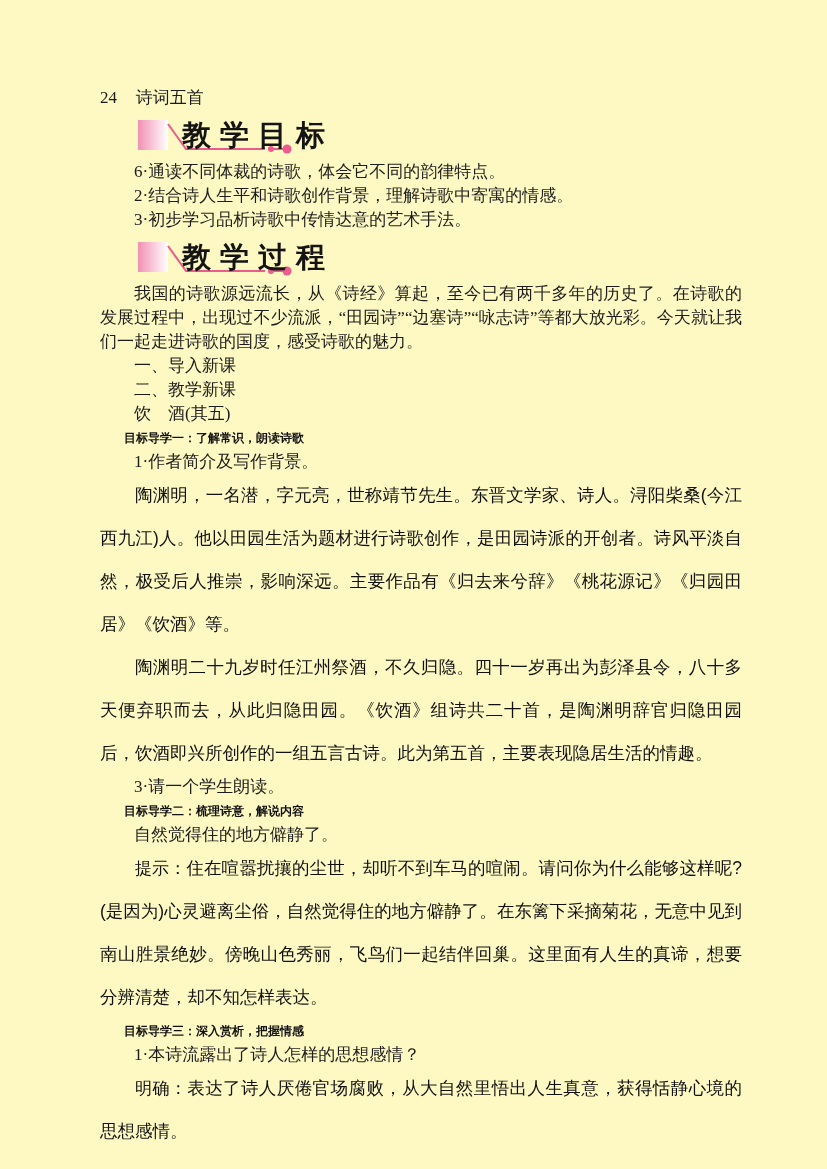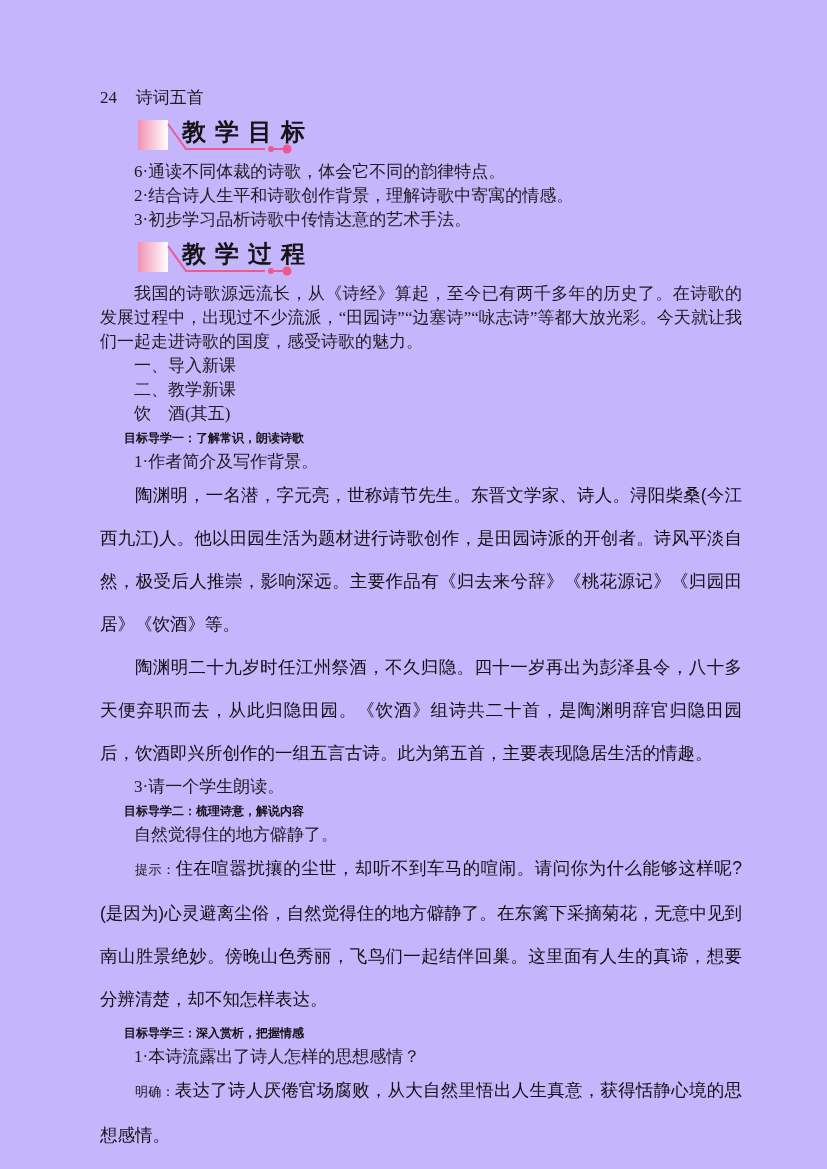--- a/index.html
+++ b/index.html
@@ -1,19 +1,19 @@
 <!DOCTYPE html>
 <html><head>
 <meta charset="utf-8">
 <style>
   html,body{margin:0;padding:0;background:#ffffff;}
   .page{
     position:relative;
     width:827px;height:1169px;
-    background:#c4b5fd;
+    background:#fef9c3;
     box-sizing:border-box;
     padding:86px 85px 0 100px;
     font-family:"Liberation Serif","DejaVu Serif",serif;
     font-size:17px;
     color:#1c1c1c;
     overflow:hidden;
   }
   p{margin:0;}
   .t{line-height:24px;}
   .indent{text-indent:2em;}
@@ -27,39 +27,39 @@
   }
   .goal-heading{
     font-family:"Liberation Sans","DejaVu Sans",sans-serif;
     font-weight:bold;
     line-height:24px;
     text-indent:2em;
     font-size:12px;
     color:#111;
   }
   .serif-label{
-    font-family:Liberation Mono, monospace;
-    font-size:13px;
+    font-family:Liberation Sans, sans-serif;
+    font-size:17px;
     margin-top:44px;
   }
   .lesson-head{line-height:24px;}
   .lesson-head .num{margin-right:1.1em;}
   
   .banner{
     position:relative;
     height:38px;
     margin:8px 0 4px 38px;
   }
   .banner svg{position:absolute;left:0;top:0;display:block;}
   .banner-title{
     position:absolute;
     left:44px;top:-2px;
     font-family:"DejaVu Serif","Liberation Serif",serif;
     font-weight:bold;
-    font-size:24px;
+    font-size:29px;
     letter-spacing:9px;
     color:#141414;
     white-space:nowrap;
   }
 </style>
 </head>
 <body>
 
 <div class="page">
 

